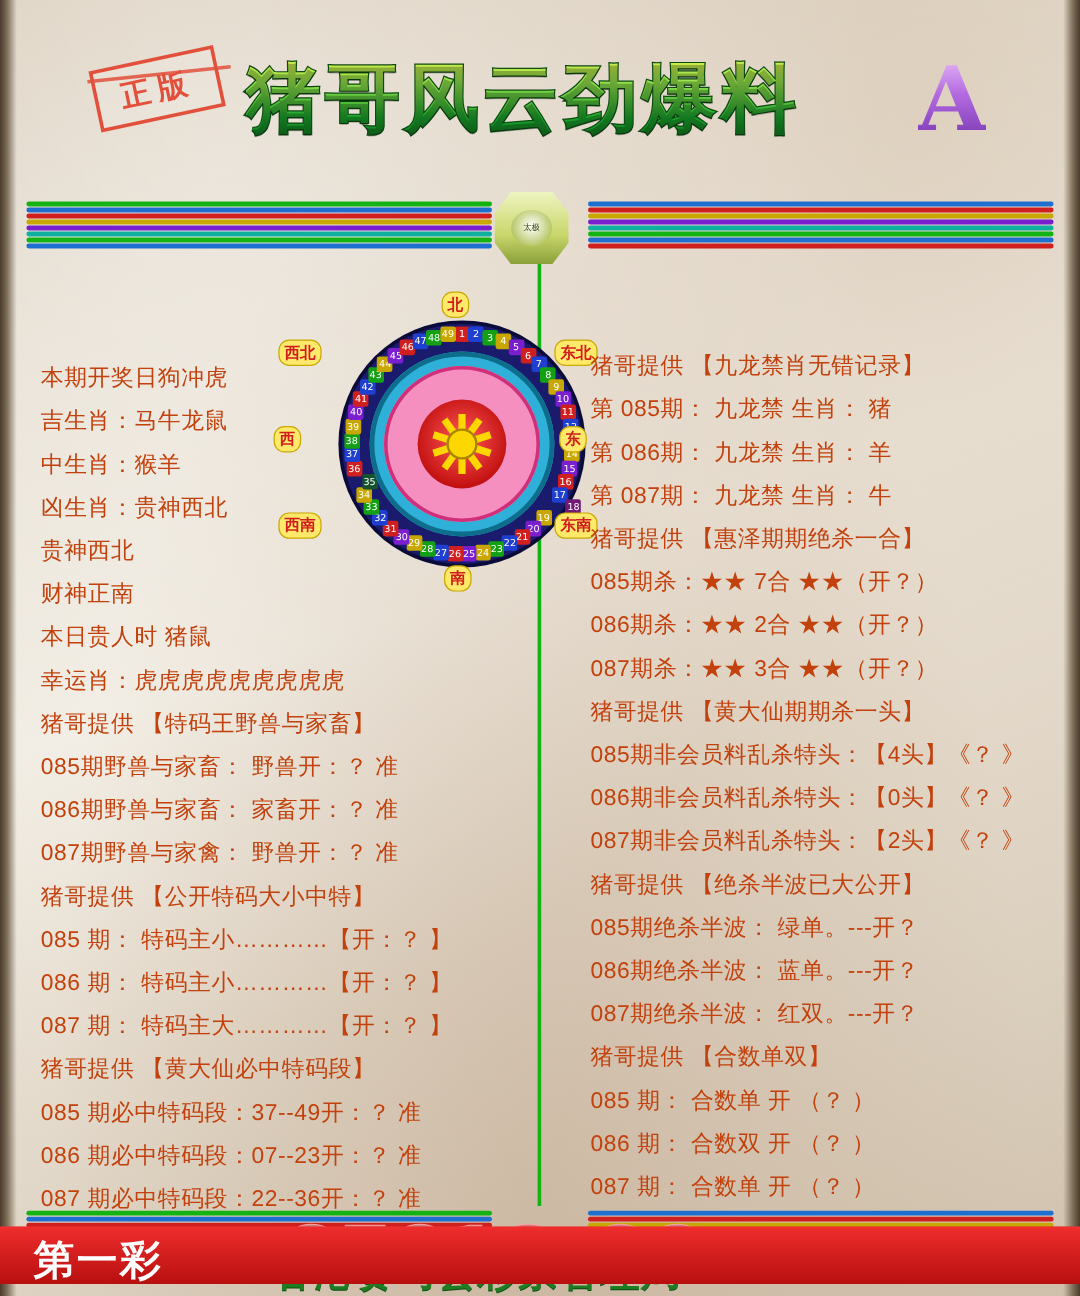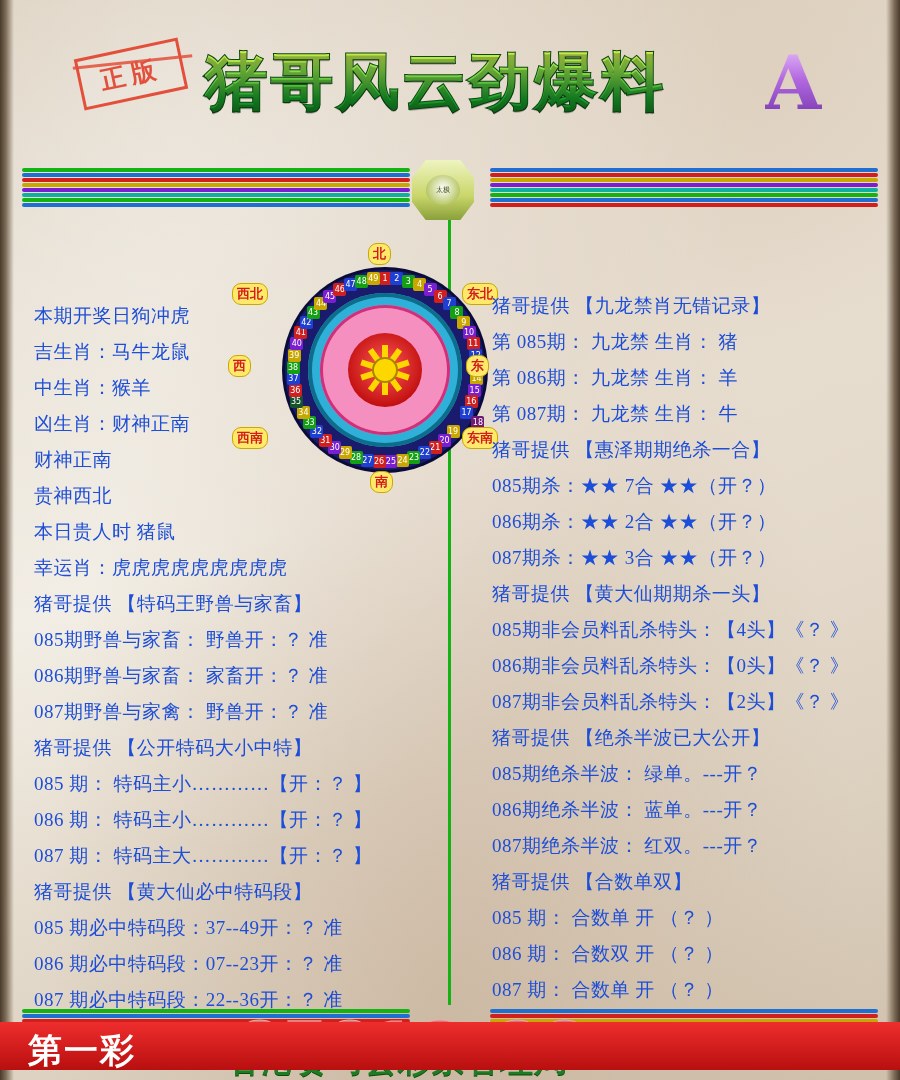--- a/index.html
+++ b/index.html
@@ -103,21 +103,21 @@
     background:#ffd700; box-shadow:0 0 0 2px #a88400;
   }
   .wheel .spoke{ position:absolute; left:112px; top:100px; width:6px; height:50px; background:#ffd700; transform-origin:50% 25px;}
   .dirlabel{
     position:absolute; font-size:13px; font-weight:bold; color:#d11d1d;
     background:#ffe96b; border-radius:9px; padding:1px 4px; border:1px solid #c9a800;
     font-family:"DejaVu Sans", sans-serif; white-space:nowrap;
   }
 
   
-  .col { position:absolute; font-family:Liberation Serif, serif; color:#1d4ed8; }
+  .col { position:absolute; font-family:Liberation Sans, sans-serif; color:#c2410c; }
   .col.left { left:34px; top:306px; width:400px; }
   .col.right { left:492px; top:296px; width:390px; }
   .row { font-size:19px; line-height:1; margin-bottom:17px; white-space:nowrap; letter-spacing:0.5px; }
 
   
   .bottomband { position:absolute; left:0; top:1005px; width:900px; height:40px; }
   .redbar{
     position:absolute; left:0; top:1022px; width:900px; height:48px;
     background:linear-gradient(180deg,#ef2d2d,#b80f0f);
   }
@@ -207,21 +207,21 @@
       <div class="num" style="left: 120.894px; top: 216.811px; background: rgb(122, 31, 208);">25</div>
       <div class="num" style="left: 109.106px; top: 216.811px; background: rgb(208, 31, 31);">26</div>
       <div class="num" style="left: 97.4134px; top: 215.303px; background: rgb(31, 63, 208);">27</div>
       <div class="num" style="left: 86.01px; top: 212.313px; background: rgb(20, 160, 20);">28</div>
       <div class="num" style="left: 75.0827px; top: 207.889px; background: rgb(200, 168, 0);">29</div>
       <div class="num" style="left: 64.8108px; top: 202.104px; background: rgb(122, 31, 208);">30</div>
       <div class="num" style="left: 55.363px; top: 195.053px; background: rgb(208, 31, 31);">31</div>
       <div class="num" style="left: 46.8944px; top: 186.852px; background: rgb(31, 63, 208);">32</div>
       <div class="num" style="left: 39.5442px; top: 177.635px; background: rgb(20, 160, 20);">33</div>
       <div class="num" style="left: 33.4329px; top: 167.554px; background: rgb(200, 168, 0);">34</div>
-      <div class="num" style="left: 26px; top: 156.774px; background: #14532d;">35</div>
+      <div class="num" style="left: 38px; top: 156.774px; background: #14532d;">35</div>
       <div class="num" style="left: 25.3066px; top: 145.472px; background: rgb(208, 31, 31);">36</div>
       <div class="num" style="left: 23.4251px; top: 133.834px; background: rgb(31, 63, 208);">37</div>
       <div class="num" style="left: 23.0473px; top: 122.051px; background: rgb(20, 160, 20);">38</div>
       <div class="num" style="left: 24.1793px; top: 110.317px; background: rgb(200, 168, 0);">39</div>
       <div class="num" style="left: 26.8026px; top: 98.8235px; background: rgb(122, 31, 208);">40</div>
       <div class="num" style="left: 30.874px; top: 87.7599px; background: rgb(208, 31, 31);">41</div>
       <div class="num" style="left: 36.3269px; top: 77.3079px; background: rgb(31, 63, 208);">42</div>
       <div class="num" style="left: 43.0715px; top: 67.6389px; background: rgb(20, 160, 20);">43</div>
       <div class="num" style="left: 50.9972px; top: 58.9119px; background: rgb(200, 168, 0);">44</div>
       <div class="num" style="left: 59.9738px; top: 51.2699px; background: rgb(122, 31, 208);">45</div>
@@ -248,23 +248,23 @@
       <div class="dirlabel" style="left: -38px; top: 182px;">西南</div>
       <div class="dirlabel" style="left: 192px; top: 182px;">东南</div>
       <div class="dirlabel" style="left: 100px; top: 226px;">南</div>
     </div>
 </div>
 
 <div class="col left" id="left-col">
     <div class="row">本期开奖日狗冲虎</div>
     <div class="row">吉生肖：马牛龙鼠</div>
     <div class="row">中生肖：猴羊</div>
-    <div class="row">凶生肖：财神正南</div>
+    <div class="row">凶生肖：贵神西北</div>
+    <div class="row">贵神西北</div>
     <div class="row">财神正南</div>
-    <div class="row">贵神西北</div>
     <div class="row">本日贵人时 猪鼠</div>
     <div class="row">幸运肖：虎虎虎虎虎虎虎虎虎</div>
     <div class="row">猪哥提供 【特码王野兽与家畜】</div>
     <div class="row">085期野兽与家畜：    野兽开：？ 准</div>
     <div class="row">086期野兽与家畜：    家畜开：？ 准</div>
     <div class="row">087期野兽与家禽：    野兽开：？ 准</div>
     <div class="row">猪哥提供 【公开特码大小中特】</div>
     <div class="row">085 期：  特码主小…………【开：？ 】</div>
     <div class="row">086 期：  特码主小…………【开：？ 】</div>
     <div class="row">087 期：  特码主大…………【开：？ 】</div>

